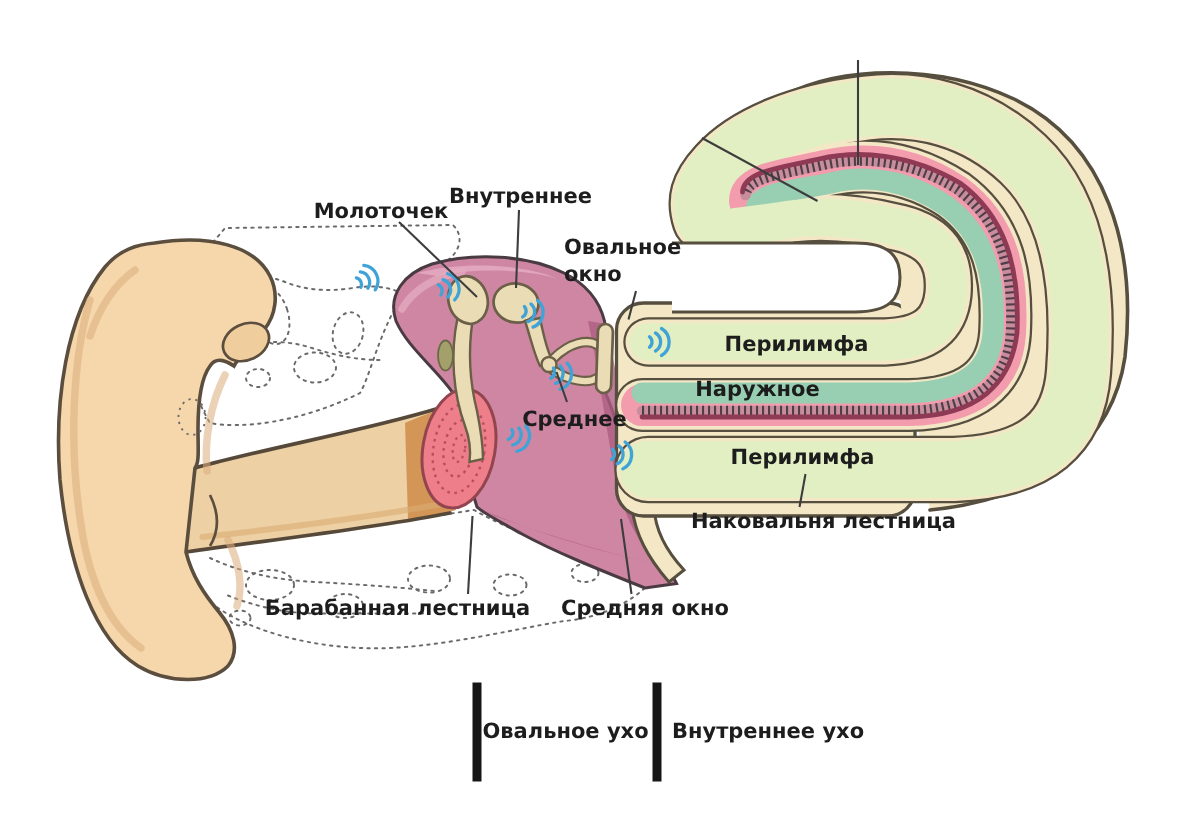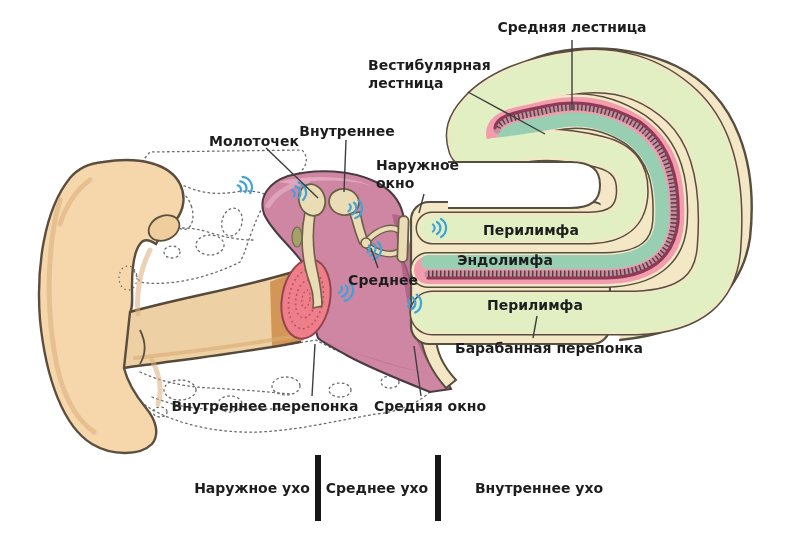--- a/index.html
+++ b/index.html
@@ -163,32 +163,29 @@
     <path d="M 266,148 L 318,198"></path>
     <path d="M 346,140 L 344,192"></path>
     <path d="M 424,194 L 419,213"></path>
     <path d="M 378,268 L 371,248"></path>
     <path d="M 533,338 L 537,316"></path>
     <path d="M 312,396 L 315,344"></path>
     <path d="M 421,396 L 414,346"></path>
   </g>
 </svg>
 
-<div class="lbl center" style="left:572px;top:18px">Средняя лестница</div>
-<div class="lbl wrap" style="left:368px;top:56px;width:142px">Вестибулярная лестница</div>
 <div class="lbl center" style="left:254px;top:132px">Молоточек</div>
 <div class="lbl center" style="left:347px;top:122px">Внутреннее</div>
-<div class="lbl wrap" style="left:376px;top:156px;width:94px">Наружное окно</div>
+<div class="lbl wrap" style="left:376px;top:156px;width:94px">Овальное окно</div>
 <div class="lbl center" style="left:383px;top:271px">Среднее</div>
 <div class="lbl center" style="left:531px;top:221px">Перилимфа</div>
-<div class="lbl center" style="left:505px;top:251px">Эндолимфа</div>
+<div class="lbl center" style="left:505px;top:251px">Наружное</div>
 <div class="lbl center" style="left:535px;top:296px">Перилимфа</div>
-<div class="lbl center" style="left:549px;top:339px">Барабанная перепонка</div>
-<div class="lbl center" style="left:265px;top:397px">Внутреннее перепонка</div>
+<div class="lbl center" style="left:549px;top:339px">Наковальня лестница</div>
+<div class="lbl center" style="left:265px;top:397px">Барабанная лестница</div>
 <div class="lbl center" style="left:430px;top:397px">Средняя окно</div>
 
 <div class="bar" style="left:315px;top:455px"></div>
 <div class="bar" style="left:435px;top:455px"></div>
-<div class="lbl center" style="left:252px;top:479px">Наружное ухо</div>
-<div class="lbl center" style="left:377px;top:479px">Среднее ухо</div>
-<div class="lbl center" style="left:539px;top:479px">Внутреннее ухо</div>
+<div class="lbl center" style="left:377px;top:479px">Овальное ухо</div>
+<div class="lbl center" style="left:512px;top:479px">Внутреннее ухо</div>
 
 </div>
 
 </body></html>

